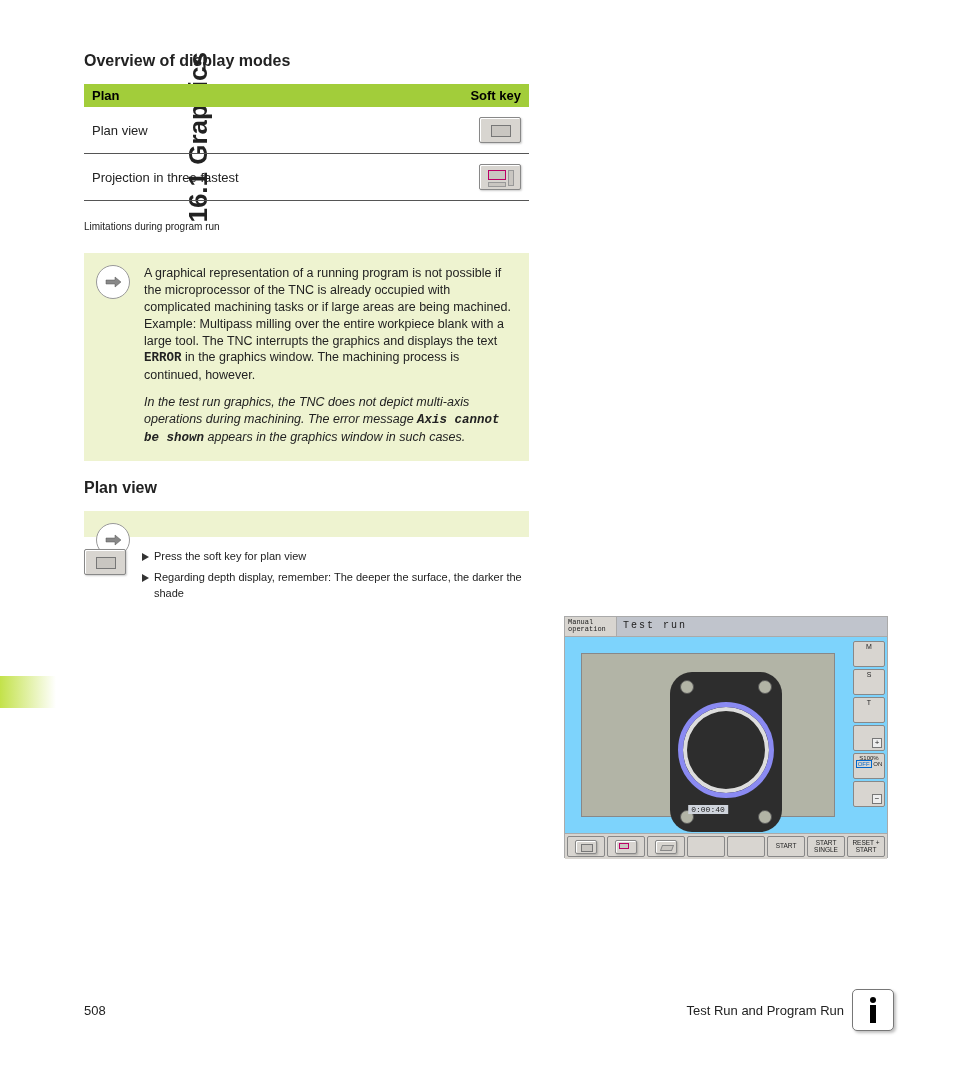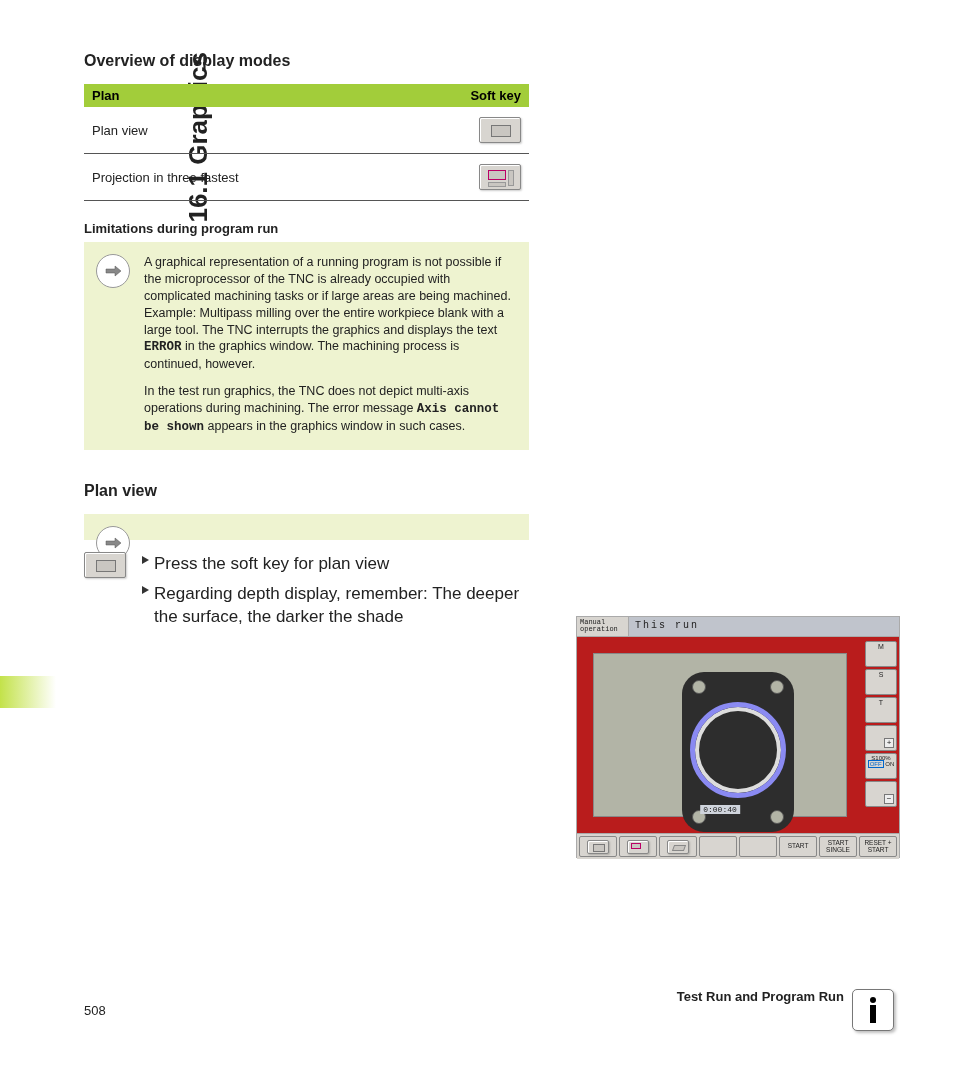--- a/index.html
+++ b/index.html
@@ -51,51 +51,51 @@
   .softkey .inner-3plane-b { position:absolute; left:28px; top:5px; width:6px; height:16px; background:#c9c6c1; border:1px solid #999; }
   .softkey .inner-3plane-c { position:absolute; left:8px; top:17px; width:18px; height:5px; background:#c9c6c1; border:1px solid #999; }
   .softkey .inner-3d {
     position:absolute; left:10px; top:9px; width:22px; height:10px;
     background:#c9c6c1; border:1px solid #888;
     transform: skewX(-20deg);
   }
   .softkey .inner-3d-top { position:absolute; left:12px; top:6px; width:22px; height:4px; background:#e0ddD7; border:1px solid #aaa; transform: skewX(40deg);}
   .softkey .dot { position:absolute; right:4px; top:3px; width:3px; height:3px; background:#fc0; border-radius:50%; }
 
-  .sub-heading { font-weight: bold; font-size: 13px; margin: 20px 0 6px; }
+  .sub-heading { font-weight: normal; font-size: 10px; margin: 20px 0 21px; }
 
   .note-box {
     background: #eef3d0; padding: 12px 12px 14px 60px;
     position: relative; font-size: 12.5px; line-height: 1.35;
-    margin-bottom: 32px;
+    margin-bottom: 18px;
   }
   .note-box p { margin-bottom: 10px; }
-  .note-box p:last-child { margin-bottom: 0; }
+  .note-box p:last-child { margin-bottom: 0; font-style: italic; }
   .note-icon {
     position: absolute; left: 12px; top: 12px;
     width: 34px; height: 34px; background:#fff; border:1px solid #999; border-radius:50%;
     display:flex; align-items:center; justify-content:center;
   }
   .note-icon svg { display:block; }
   .mono { font-family: "Courier New", monospace; font-weight: bold; }
 
   .plan-section { margin-top: 10px; }
   .step-row { display:flex; align-items:flex-start; gap:16px; margin-top:6px; }
   .step-softkey { flex:none; }
-  .step-list { flex:1; font-size:17px; line-height:1.4; }
+  .step-list { flex:1; font-size:11px; line-height:1.4; }
   .step-list .item { position:relative; padding-left:12px; margin-bottom:6px; }
   .step-list .item::before {
     content:""; position:absolute; left:0; top:4px;
     border-left:7px solid #333; border-top:4.5px solid transparent; border-bottom:4.5px solid transparent;
   }
 
   
   .figure {
-    position:absolute; left:576px; top:616px; width:324px; height:242px;
-    border:1px solid #aaa; background:#b91c1c; font-size:9px;
+    position:absolute; left:564px; top:616px; width:324px; height:242px;
+    border:1px solid #aaa; background:#7dd3fc; font-size:9px;
   }
   .fig-top { display:flex; height:20px; background:#d8d5d0; border-bottom:1px solid #aaa; }
   .fig-top .mode { width:52px; font-size:7px; padding:2px 3px; border-right:1px solid #aaa; line-height:1; font-family:"Courier New",monospace; }
   .fig-top .title { flex:1; background:#c0c4cc; padding:3px 6px; font-family:"Courier New",monospace; letter-spacing:2px; font-size:10px; }
   .fig-main { display:flex; height:196px; }
   .fig-canvas { flex:1; background:#b2b4a6; position:relative; margin:16px; border:1px solid #888; }
   .fig-side { width:36px; display:flex; flex-direction:column; gap:2px; padding:4px 2px; }
   .fig-side .sbtn { height:26px; background:#d8d5d0; border:1px solid #888; border-radius:2px; font-size:7px; text-align:center; padding-top:1px; position:relative; }
   .fig-side .sbtn .tiny { position:absolute; right:2px; bottom:2px; width:10px;height:10px; border:1px solid #777; background:#eee; font-size:8px; line-height:8px;}
   .fig-bottom { height:26px; display:flex; gap:2px; padding:2px; background:#d8d5d0; border-top:1px solid #aaa; }
@@ -114,21 +114,21 @@
   .footer .pno { font-weight:normal; }
   .info-badge {
     width:42px; height:42px; border:1px solid #777; border-radius:5px;
     background:#fff; display:flex; align-items:center; justify-content:center;
     box-shadow: 2px 2px 3px rgba(0,0,0,.25);
     margin-left:8px;
   }
   .info-badge .i-dot { width:6px;height:6px;background:#000;border-radius:50%;}
   .info-badge .i-stem { width:6px;height:18px;background:#000; margin-top:2px;}
   .info-badge .i-wrap{display:flex;flex-direction:column;align-items:center;}
-  .footer-right { display:flex; align-items:flex-start;font-weight:bold; }
+  .footer-right { display:flex; align-items:center; }
 </style>
 </head>
 <body>
 
 <div class="page">
 
   <div class="side-title">16.1 Graphics</div>
   <div class="side-accent"></div>
 
   <div class="content">
@@ -188,21 +188,21 @@
           <div class="item">Press the soft key for plan view</div>
           <div class="item">Regarding depth display, remember: The deeper the surface, the darker the shade</div>
         </div>
       </div>
     </div>
   </div>
 
   <div class="figure">
     <div class="fig-top">
       <div class="mode">Manual operation</div>
-      <div class="title">This run</div>
+      <div class="title">Test run</div>
     </div>
     <div class="fig-main">
       <div class="fig-canvas">
         <div class="part-body"></div>
         <div class="part-ring"></div>
         <div class="part-hole ph1"></div>
           <div class="part-hole ph2"></div>
         <div class="part-hole ph3"></div>
           <div class="part-hole ph4"></div>
         <div class="fig-time">0:00:40</div>

